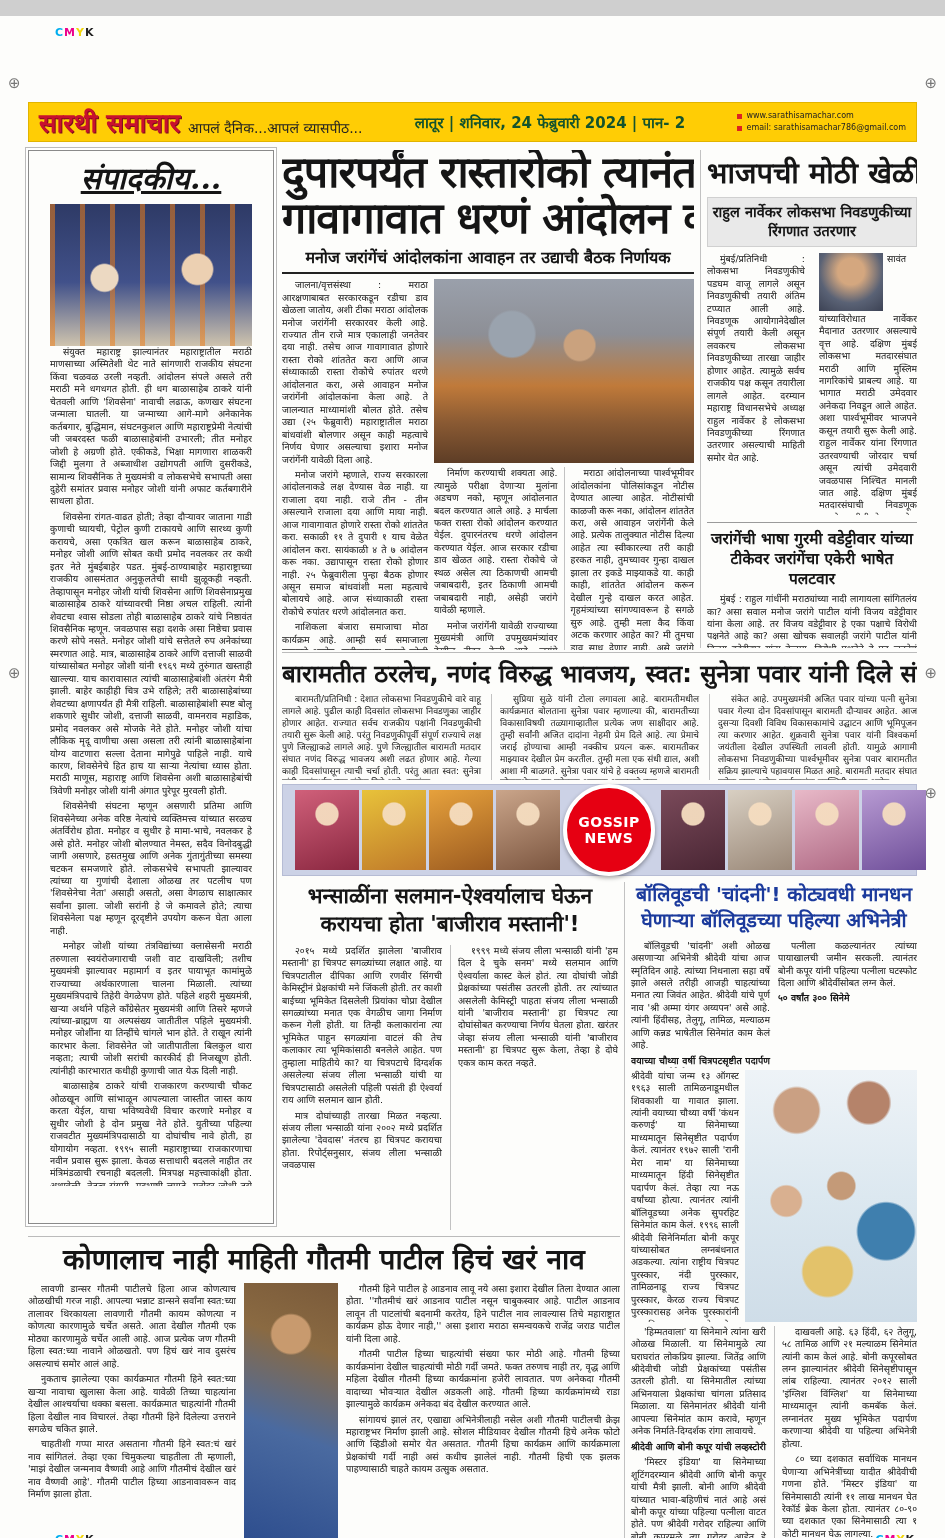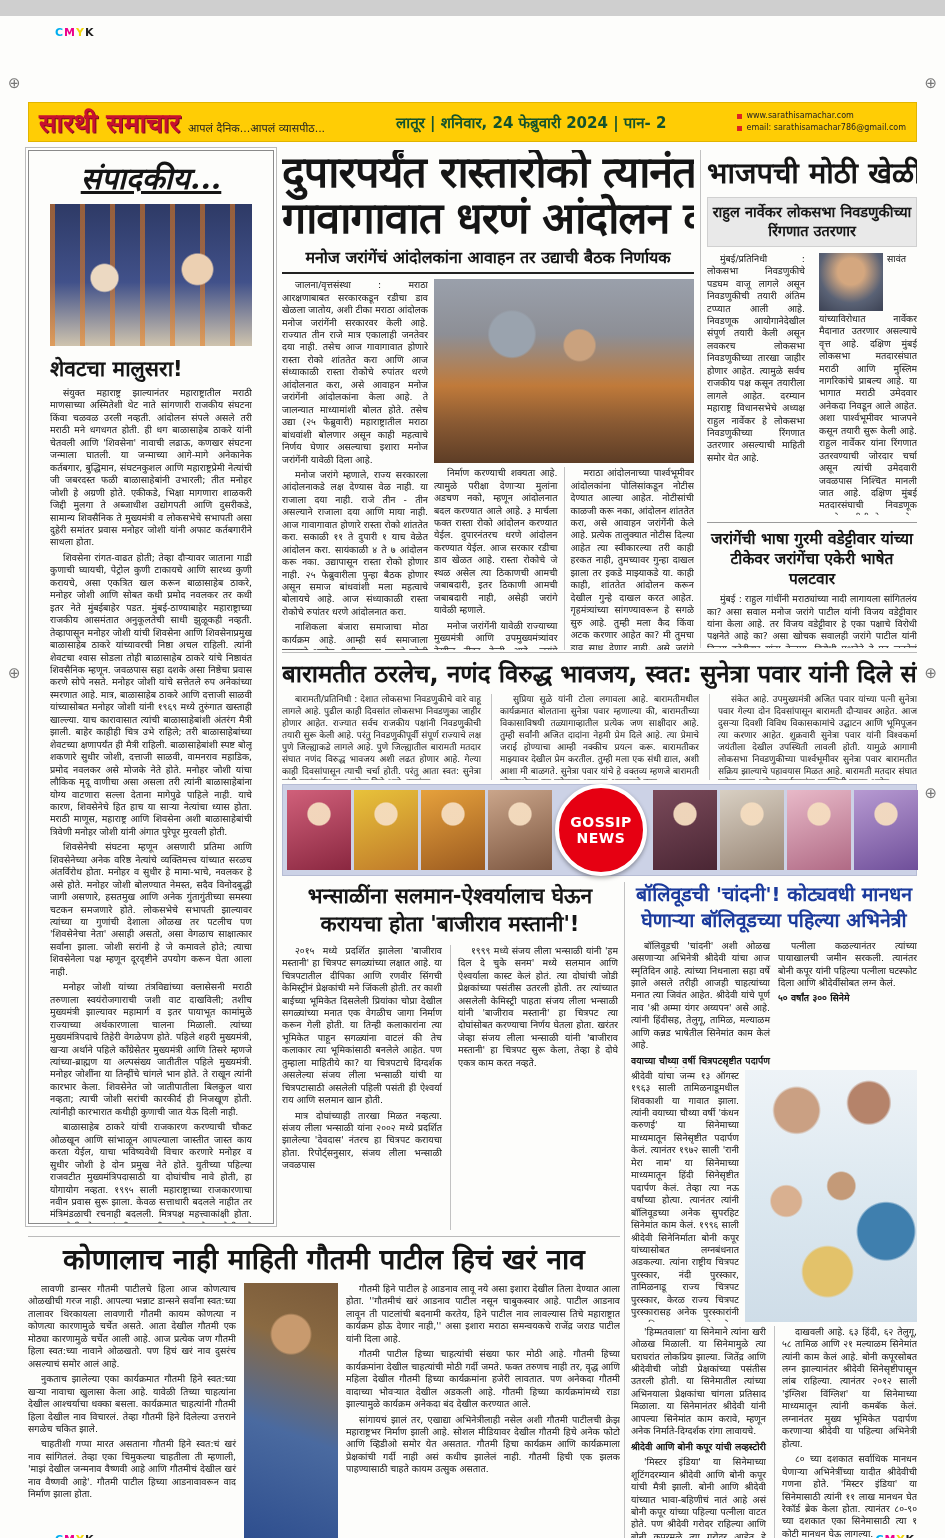--- a/index.html
+++ b/index.html
@@ -7,21 +7,21 @@
         font-family:"DejaVu Sans",sans-serif;color:#151515;overflow:hidden;}
   .abs{position:absolute;}
   
   .cmyk{font-size:11px;font-weight:bold;letter-spacing:1px;font-family:"DejaVu Sans",sans-serif;}
   .cmyk .c{color:#00aeef}.cmyk .m{color:#ec008c}.cmyk .y{color:#f2d60b}.cmyk .k{color:#222}
   .reg{color:#777;font-size:15px;}
   
   .masthead{left:28px;top:86px;width:889px;height:40px;background:#ffcd05;display:flex;align-items:center;
             padding:0 10px;box-sizing:border-box;border:1px solid #e2b400;}
   .mast-title{font-size:26px;font-weight:bold;color:#c8102e;text-shadow:1px 1px 0 #7a0d1c;white-space:nowrap;}
-  .mast-tagline{font-size:11px;color:#222;margin-left:8px;white-space:nowrap;margin-top:10px;}
+  .mast-tagline{font-size:14px;color:#222;margin-left:8px;white-space:nowrap;margin-top:10px;}
   .mast-date{flex:1;text-align:center;font-size:15px;font-weight:bold;color:#14532d;white-space:nowrap;}
   .mast-contacts{font-size:8px;color:#222;line-height:1.5;text-align:left;}
   .mast-contacts .row{display:flex;align-items:center;gap:4px;white-space:nowrap;}
   .sq{width:5px;height:5px;background:#d22;display:inline-block;}
   
   .bodytxt{font-size:9.3px;line-height:1.34;text-align:justify;overflow:hidden;}
   .bodytxt p{margin:0 0 3px;text-indent:13px;}
   .colrule{border-left:1px solid #c2c2c2;}
   
   .edit-box{left:28px;top:134px;width:246px;height:1074px;border:1px solid #8a8a8a;box-shadow:0 0 0 2px #fff,0 0 0 3px #bbb;
@@ -59,21 +59,21 @@
       radial-gradient(circle at 50% 32%,#d4a77f 0 26%,#5a6275 62%,#3c4254 100%);}
   .rail-div{border-top:1px solid #9a9a9a;margin:7px 0 6px;}
   .j2-h{font-size:15.5px;font-weight:bold;text-align:center;line-height:1.3;}
   
   .baramati{left:282px;top:636px;width:635px;height:128px;border-top:1px solid #bbb;overflow:hidden;}
   .bar-h{font-size:24px;font-weight:900;white-space:nowrap;text-align:center;margin:3px 0 5px;}
   .bar-cols{display:flex;gap:10px;height:86px;overflow:hidden;}
   .bar-cols>div{flex:1;font-size:8.9px;}
   
   .gossip{left:282px;top:768px;width:635px;height:92px;background:#ccd2e6;border:1px solid #b6bcd4;
-          display:flex;align-items:center;gap:3px;padding:4px;box-sizing:border-box;}
+          display:flex;align-items:center;gap:3px;padding:12px;box-sizing:border-box;}
   .thumb{width:64px;height:80px;flex:none;background-image:radial-gradient(circle at 50% 30%,rgba(245,221,192,.95) 0 17%,transparent 19%);}
   .t1{background-color:#b14562;background-image:radial-gradient(circle at 50% 30%,rgba(245,221,192,.95) 0 17%,transparent 19%),linear-gradient(160deg,#d0607a,#8a2740);}
   .t2{background-image:radial-gradient(circle at 50% 30%,rgba(245,221,192,.95) 0 17%,transparent 19%),linear-gradient(160deg,#e8c23a,#c07a2a);}
   .t3{background-image:radial-gradient(circle at 50% 30%,rgba(245,221,192,.95) 0 17%,transparent 19%),linear-gradient(160deg,#e6a13c,#9c5b20);}
   .t4{background-image:radial-gradient(circle at 50% 30%,rgba(245,221,192,.95) 0 17%,transparent 19%),linear-gradient(160deg,#caa58a,#7c5640);}
   .t5{background-image:radial-gradient(circle at 50% 30%,rgba(245,221,192,.95) 0 17%,transparent 19%),linear-gradient(160deg,#7a4a5a,#4a2634);}
   .t6{background-image:radial-gradient(circle at 50% 30%,rgba(245,221,192,.95) 0 17%,transparent 19%),linear-gradient(160deg,#d8cfc2,#9a8878);}
   .t7{background-image:radial-gradient(circle at 50% 30%,rgba(245,221,192,.95) 0 17%,transparent 19%),linear-gradient(160deg,#e8b9c8,#b06a85);}
   .t8{background-image:radial-gradient(circle at 50% 30%,rgba(245,221,192,.95) 0 17%,transparent 19%),linear-gradient(160deg,#b79ad2,#6f4f9a);}
   .gossip-badge{width:84px;height:84px;flex:none;border-radius:50%;background:#e60012;border:4px solid #fff;
@@ -148,21 +148,20 @@
       <span class="row">
           <span class="sq"></span>
           <span>email: sarathisamachar786@gmail.com</span>
         </span>
     </span>
   </div>
 
   <div class="abs edit-box">
     <div class="edit-kicker">संपादकीय...</div>
     <div class="photo ph-editorial"></div>
-    <div class="edit-head">शेवटचा मालुसरा!</div>
     <div class="bodytxt" style="height:840px;">
       <p>संयुक्त महाराष्ट्र झाल्यानंतर महाराष्ट्रातील मराठी माणसाच्या अस्मितेशी थेट नाते सांगणारी राजकीय संघटना किंवा चळवळ उरली नव्हती. आंदोलन संपले असले तरी मराठी मने धगधगत होती. ही धग बाळासाहेब ठाकरे यांनी चेतवली आणि 'शिवसेना' नावाची लढाऊ, कणखर संघटना जन्माला घातली. या जन्माच्या आगे-मागे अनेकानेक कर्तबगार, बुद्धिमान, संघटनकुशल आणि महाराष्ट्रप्रेमी नेत्यांची जी जबरदस्त फळी बाळासाहेबांनी उभारली; तीत मनोहर जोशी हे अग्रणी होते. एकीकडे, भिक्षा मागणारा शाळकरी जिद्दी मुलगा ते अब्जाधीश उद्योगपती आणि दुसरीकडे, सामान्य शिवसैनिक ते मुख्यमंत्री व लोकसभेचे सभापती असा दुहेरी समांतर प्रवास मनोहर जोशी यांनी अफाट कर्तबगारीने साधला होता.</p>
       <p>शिवसेना रांगत-वाढत होती; तेव्हा दौऱ्यावर जाताना गाडी कुणाची घ्यायची, पेट्रोल कुणी टाकायचे आणि सारथ्य कुणी करायचे, असा एकत्रित खल करून बाळासाहेब ठाकरे, मनोहर जोशी आणि सोबत कधी प्रमोद नवलकर तर कधी इतर नेते मुंबईबाहेर पडत. मुंबई-ठाण्याबाहेर महाराष्ट्राच्या राजकीय आसमंतात अनुकूलतेची साधी झुळूकही नव्हती. तेव्हापासून मनोहर जोशी यांची शिवसेना आणि शिवसेनाप्रमुख बाळासाहेब ठाकरे यांच्यावरची निष्ठा अचल राहिली. त्यांनी शेवटचा श्वास सोडला तोही बाळासाहेब ठाकरे यांचे निष्ठावंत शिवसैनिक म्हणून. जवळपास सहा दशके असा निष्ठेचा प्रवास करणे सोपे नसते. मनोहर जोशी यांचे सत्तेतले रुप अनेकांच्या स्मरणात आहे. मात्र, बाळासाहेब ठाकरे आणि दत्ताजी साळवी यांच्यासोबत मनोहर जोशी यांनी १९६९ मध्ये तुरुंगात खस्ताही खाल्ल्या. याच कारावासात त्यांची बाळासाहेबांशी अंतरंग मैत्री झाली. बाहेर काहीही चित्र उभे राहिले; तरी बाळासाहेबांच्या शेवटच्या क्षणापर्यंत ही मैत्री राहिली. बाळासाहेबांशी स्पष्ट बोलू शकणारे सुधीर जोशी, दत्ताजी साळवी, वामनराव महाडिक, प्रमोद नवलकर असे मोजके नेते होते. मनोहर जोशी यांचा लौकिक मृदू वाणीचा असा असला तरी त्यांनी बाळासाहेबांना योग्य वाटणारा सल्ला देताना मागेपुढे पाहिले नाही. याचे कारण, शिवसेनेचे हित हाच या साऱ्या नेत्यांचा ध्यास होता. मराठी माणूस, महाराष्ट्र आणि शिवसेना अशी बाळासाहेबांची त्रिवेणी मनोहर जोशी यांनी अंगात पुरेपूर मुरवली होती.</p>
       <p>शिवसेनेची संघटना म्हणून असणारी प्रतिमा आणि शिवसेनेच्या अनेक वरिष्ठ नेत्यांचे व्यक्तिमत्त्व यांच्यात सरळच अंतर्विरोध होता. मनोहर व सुधीर हे मामा-भाचे, नवलकर हे असे होते. मनोहर जोशी बोलण्यात नेमस्त, सदैव विनोदबुद्धी जागी असणारे, हसतमुख आणि अनेक गुंतागुंतीच्या समस्या चटकन समजणारे होते. लोकसभेचे सभापती झाल्यावर त्यांच्या या गुणांची देशाला ओळख तर पटलीच पण 'शिवसेनेचा नेता' असाही असतो, असा वेगळाच साक्षात्कार सर्वांना झाला. जोशी सरांनी हे जे कमावले होते; त्याचा शिवसेनेला पक्ष म्हणून दूरदृष्टीने उपयोग करून घेता आला नाही.</p>
       <p>मनोहर जोशी यांच्या तंत्रविद्यांच्या क्लासेसनी मराठी तरुणाला स्वयंरोजगाराची जशी वाट दाखविली; तशीच मुख्यमंत्री झाल्यावर महामार्ग व इतर पायाभूत कामांमुळे राज्याच्या अर्थकारणाला चालना मिळाली. त्यांच्या मुख्यमंत्रिपदाचे तिहेरी वेगळेपण होते. पहिले शहरी मुख्यमंत्री, खऱ्या अर्थाने पहिले काँग्रेसेतर मुख्यमंत्री आणि तिसरे म्हणजे त्यांच्या-ब्राह्मण या अल्पसंख्य जातीतील पहिले मुख्यमंत्री. मनोहर जोशींना या तिन्हींचे चांगले भान होते. ते राखून त्यांनी कारभार केला. शिवसेनेत जो जातीपातीला बिलकुल थारा नव्हता; त्याची जोशी सरांची कारकीर्द ही निजखूण होती. त्यांनीही कारभारात कधीही कुणाची जात येऊ दिली नाही.</p>
       <p>बाळासाहेब ठाकरे यांची राजकारण करण्याची चौकट ओळखून आणि सांभाळून आपल्याला जास्तीत जास्त काय करता येईल, याचा भविष्यवेधी विचार करणारे मनोहर व सुधीर जोशी हे दोन प्रमुख नेते होते. युतीच्या पहिल्या राजवटीत मुख्यमंत्रिपदासाठी या दोघांचीच नावे होती, हा योगायोग नव्हता. १९९५ साली महाराष्ट्राच्या राजकारणाचा नवीन प्रवास सुरू झाला. केवळ सत्ताधारी बदलले नाहीत तर मंत्रिमंडळाची रचनाही बदलली. मित्रपक्ष महत्त्वाकांक्षी होता. अशावेळी, नेतृत्व संयमी, मृदूभाषी लागते. मनोहर जोशी तसे होते. हा संयम त्यांनी शेवटपर्यंत कायम राखला. 'फुले वेचली तिथे...' अशी परिस्थिती अखेरच्या पर्वात त्यांच्यावर लादली गेली. तीही त्यांनी सहन केली.</p>
       <p>जोशी सरांना जसे उत्तम वक्तृत्व अवगत होते; तशीच त्यांना लेखणीही प्रसन्न होती. त्यांनी विपुल लेखन केले. त्यांचे दिल्लीतील दिवस आणि देशोदेशींचे प्रवास यावरचे लेखन विशेष रोचक आहे. कोणत्याही राजकीय नेत्याला खरेखुरे आत्मचरित्र लिहिणे शक्यच नसते. मात्र, त्याने आपल्या प्रवासातील मैलाचे दगड अक्षरांनी रोवले तरी ते मार्गदर्शक असतात. तसे मनोहर जोशी यांनी केले. एक निष्कांचन पण युयुत्सू मुलगा जिद्दीने, कर्तबगारीने किती अफाट मजल मारू शकतो आणि तरीही पाय जमिनीत रोवून ठेवतो; याचे मनोहर जोशी हे निखालस उदाहरण होते. आता बाळासाहेबांच्या पहिल्या प्रभावळीतला 'शेवटचा मालुसरा' चिरविश्रांतीस गेला आहे. मनोहर जोशी यांना श्रद्धांजली!</p>
     </div>
   </div>
 

